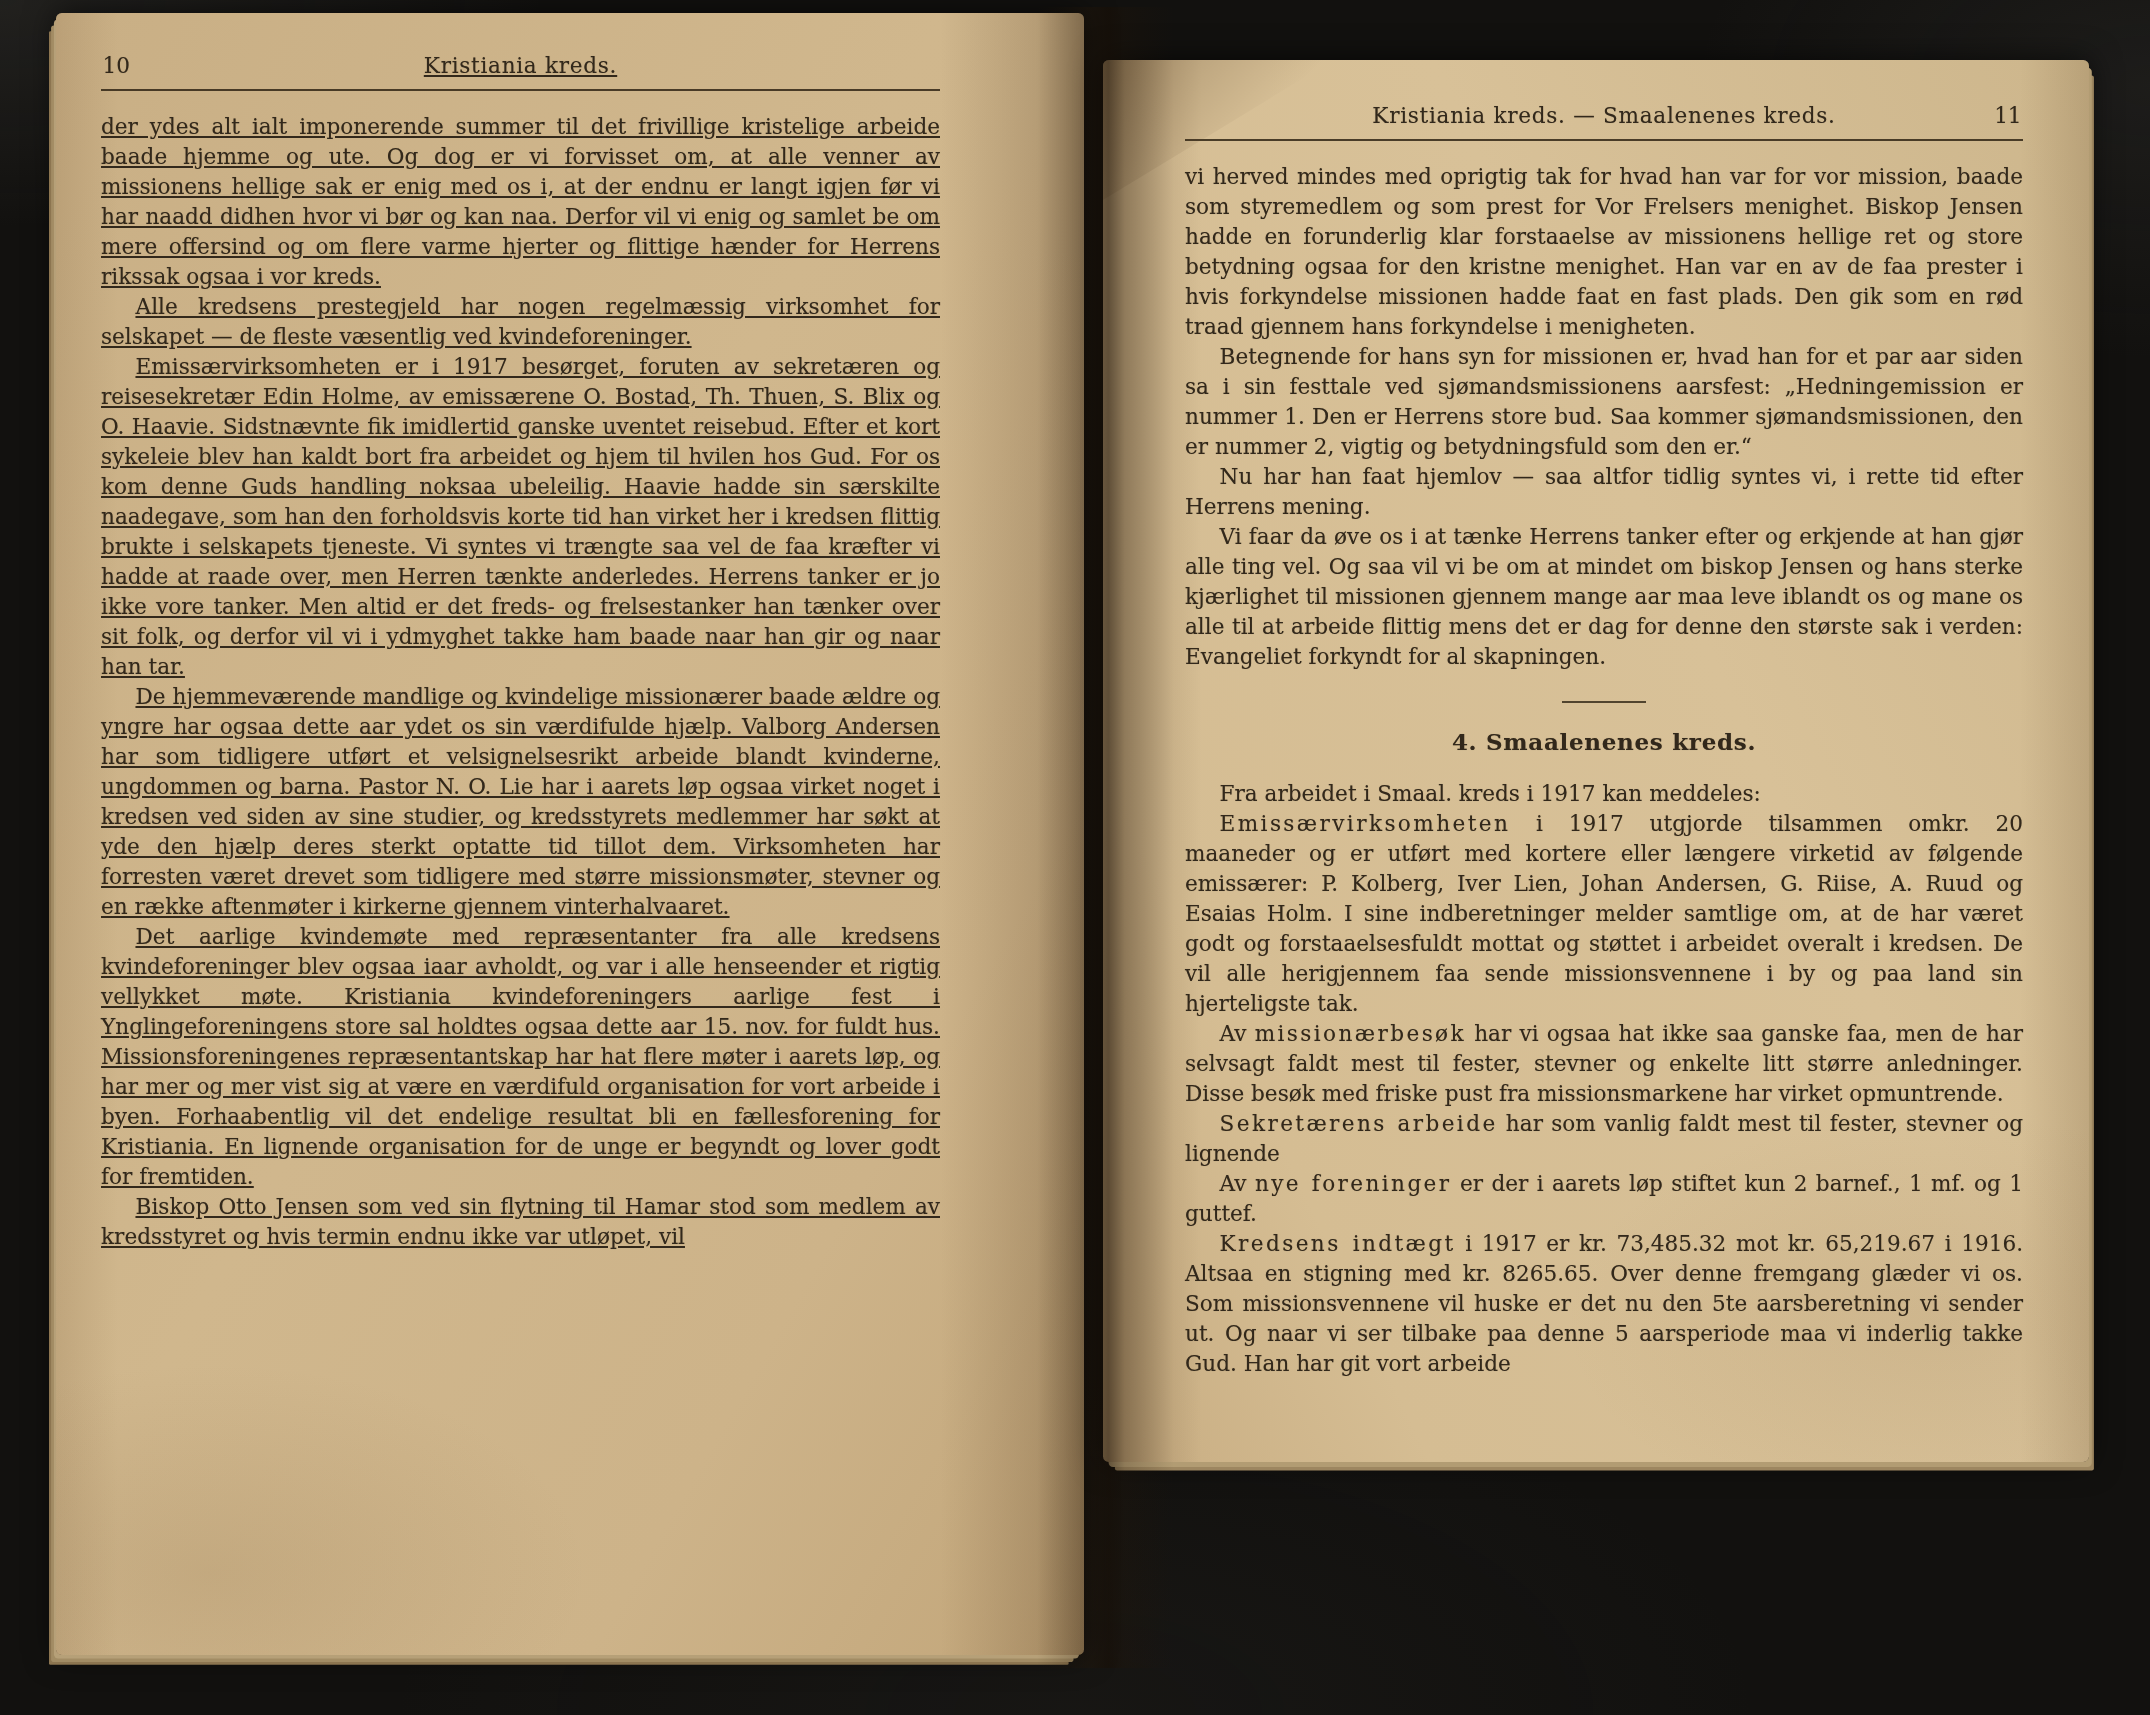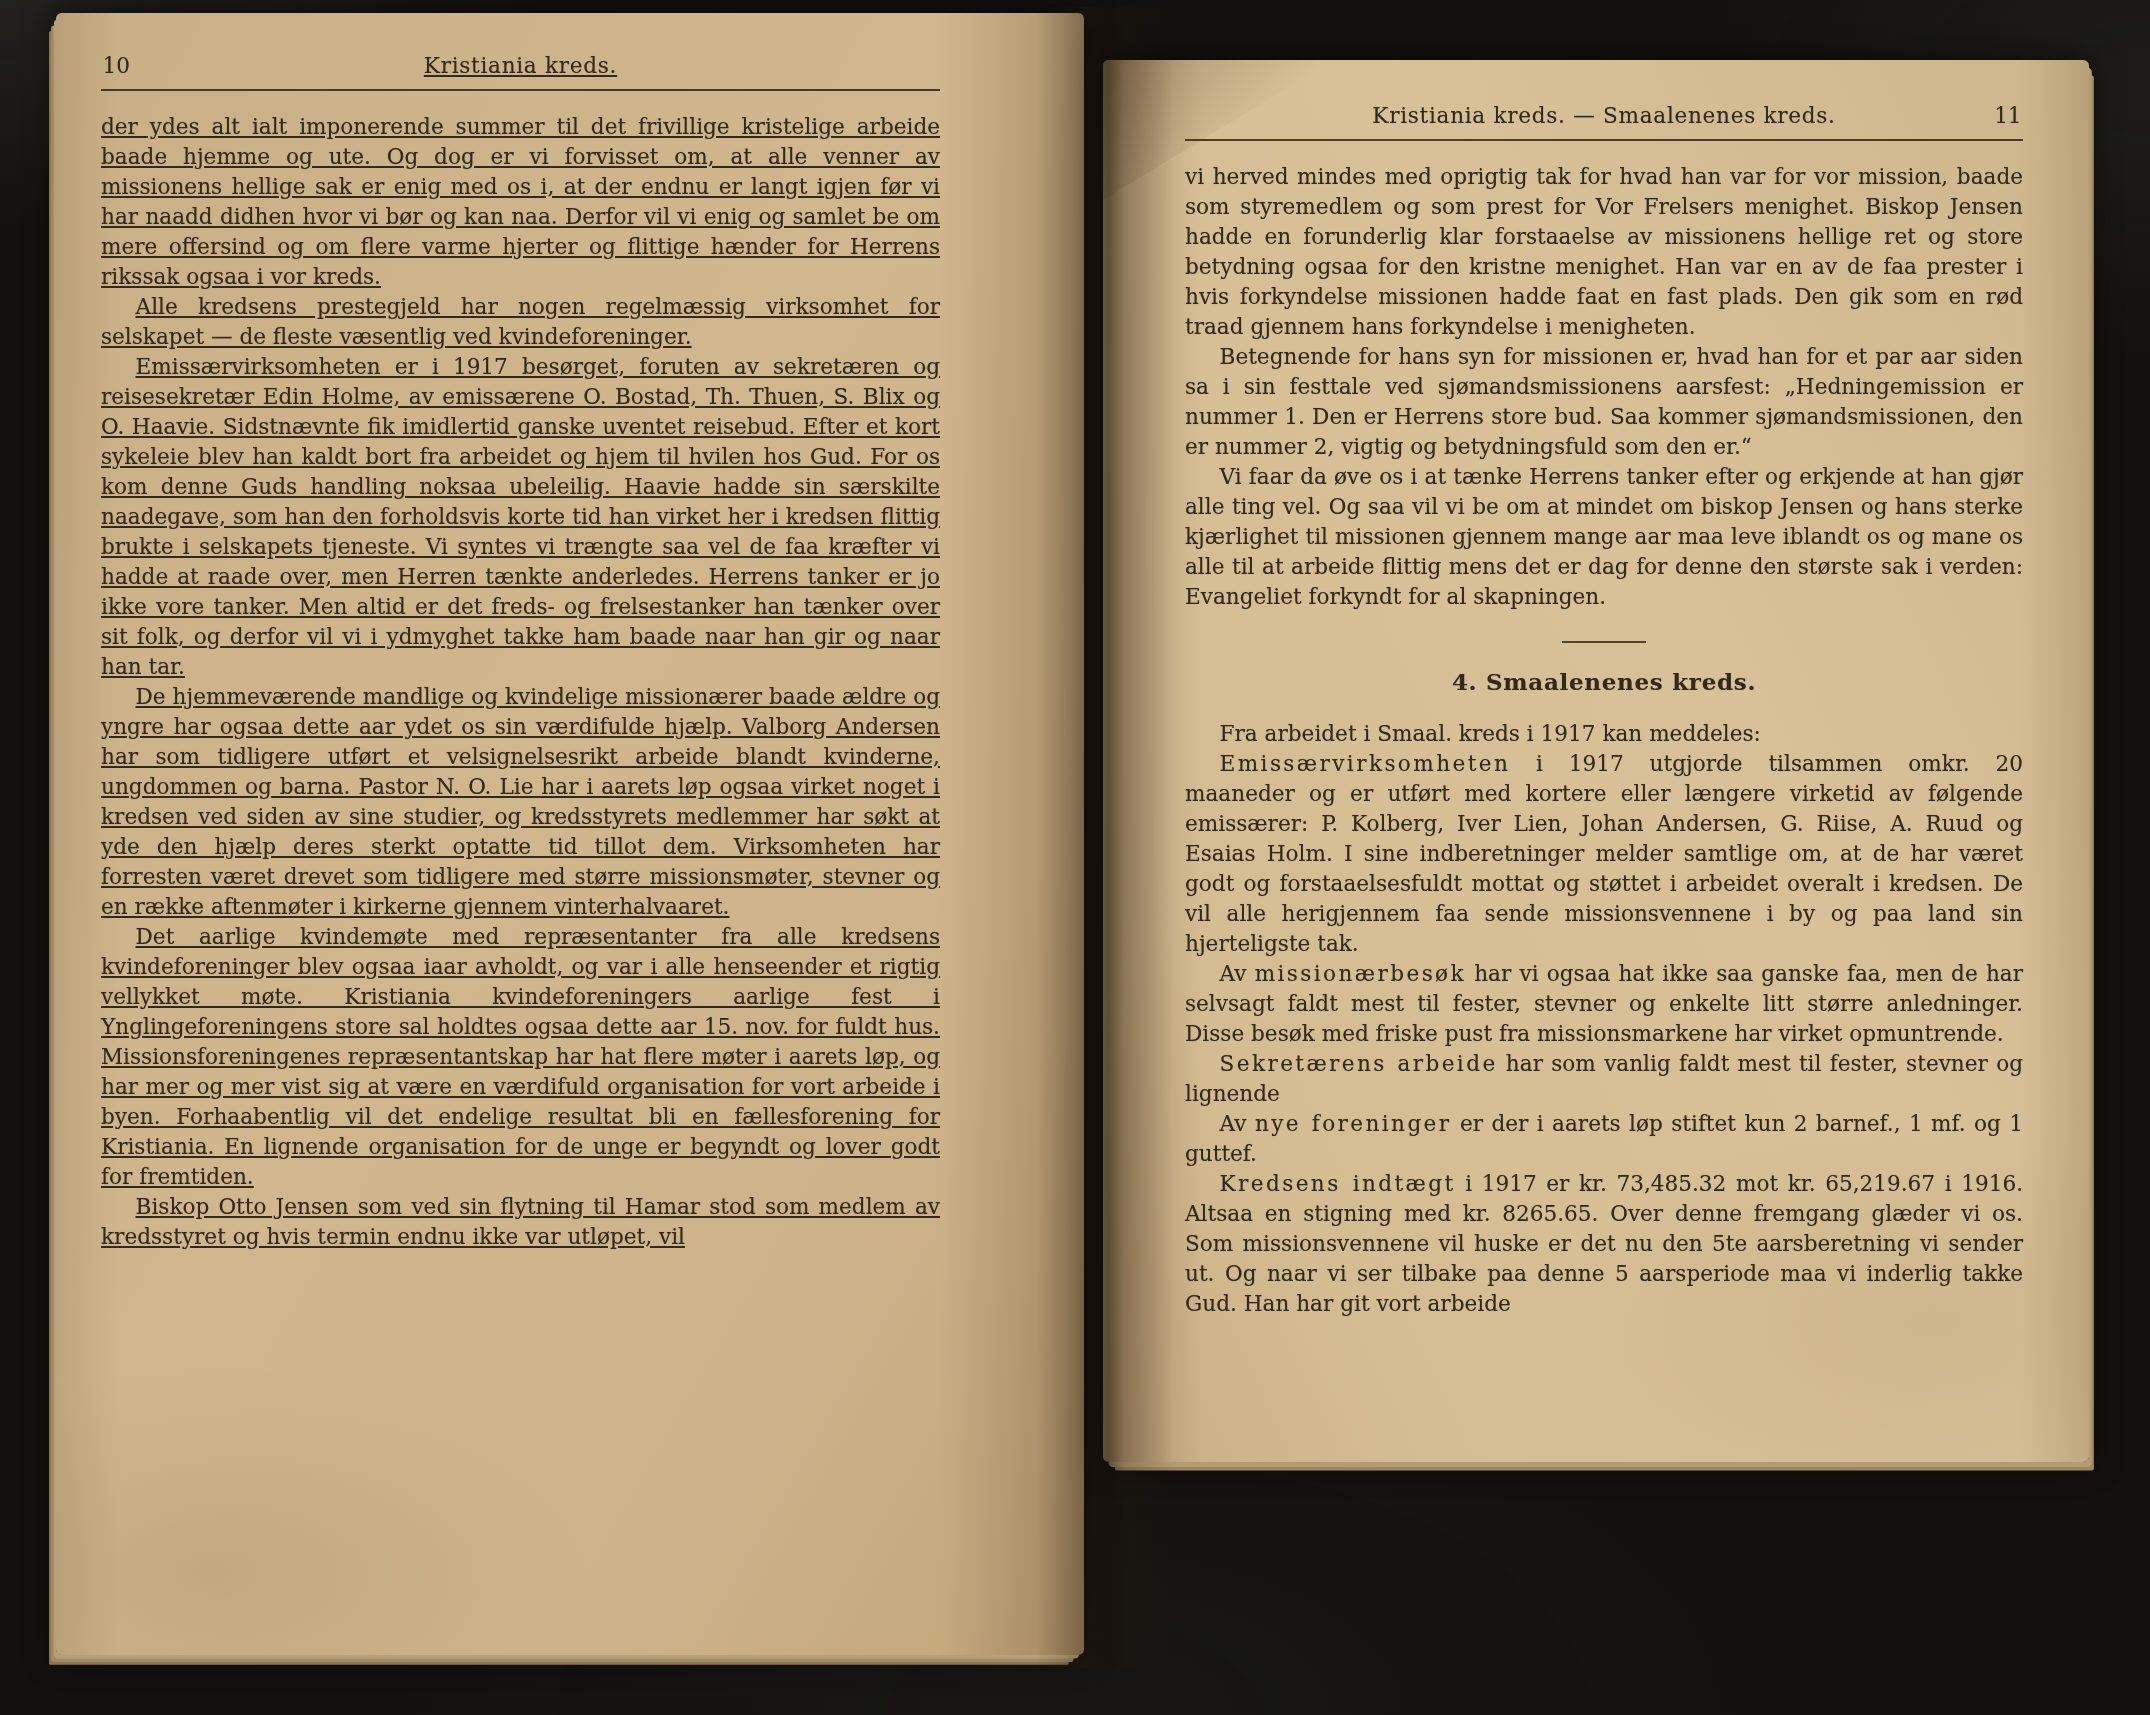--- a/index.html
+++ b/index.html
@@ -101,20 +101,21 @@
   <section class="page page-right">
     <div class="crease"></div>
     <header class="page-header">
       <span class="running-title">Kristiania kreds. — Smaalenenes kreds.</span>
       <span class="pagenum pagenum-right">11</span>
     </header>
     <hr class="header-rule">
     <div class="page-body">
       <p class="para noindent">vi herved mindes med oprigtig tak for hvad han var for vor mission, baade som styremedlem og som prest for Vor Frelsers menighet. Biskop Jensen hadde en forunderlig klar forstaaelse av missionens hellige ret og store betydning ogsaa for den kristne menighet. Han var en av de faa prester i hvis forkyndelse missionen hadde faat en fast plads. Den gik som en rød traad gjennem hans forkyndelse i menigheten.</p>
       <p class="para">Betegnende for hans syn for missionen er, hvad han for et par aar siden sa i sin festtale ved sjømandsmissionens aarsfest: „Hedningemission er nummer 1. Den er Herrens store bud. Saa kommer sjømandsmissionen, den er nummer 2, vigtig og betydningsfuld som den er.“</p>
+      <p class="para">Nu har han faat hjemlov — saa altfor tidlig syntes vi, i rette tid efter Herrens mening.</p>
       <p class="para">Vi faar da øve os i at tænke Herrens tanker efter og erkjende at han gjør alle ting vel. Og saa vil vi be om at mindet om biskop Jensen og hans sterke kjærlighet til missionen gjennem mange aar maa leve iblandt os og mane os alle til at arbeide flittig mens det er dag for denne den største sak i verden: Evangeliet forkyndt for al skapningen.</p>
 
       <hr class="section-sep">
       <h2 class="section-heading">4. Smaalenenes kreds.</h2>
 
       <p class="para"><span></span><span class="sperr"></span><span>Fra arbeidet i Smaal. kreds i 1917 kan meddeles:</span></p>
       <p class="para"><span></span><span class="sperr">Emissærvirksomheten</span><span> i 1917 utgjorde tilsammen omkr. 20 maaneder og er utført med kortere eller længere virketid av følgende emissærer: P. Kolberg, Iver Lien, Johan Andersen, G. Riise, A. Ruud og Esaias Holm. I sine indberetninger melder samtlige om, at de har været godt og forstaaelsesfuldt mottat og støttet i arbeidet overalt i kredsen. De vil alle herigjennem faa sende missionsvennene i by og paa land sin hjerteligste tak.</span></p>
       <p class="para"><span>Av </span><span class="sperr">missionærbesøk</span><span> har vi ogsaa hat ikke saa ganske faa, men de har selvsagt faldt mest til fester, stevner og enkelte litt større anledninger. Disse besøk med friske pust fra missionsmarkene har virket opmuntrende.</span></p>
       <p class="para"><span></span><span class="sperr">Sekretærens arbeide</span><span> har som vanlig faldt mest til fester, stevner og lignende</span></p>
       <p class="para"><span>Av </span><span class="sperr">nye foreninger</span><span> er der i aarets løp stiftet kun 2 barnef., 1 mf. og 1 guttef.</span></p>

